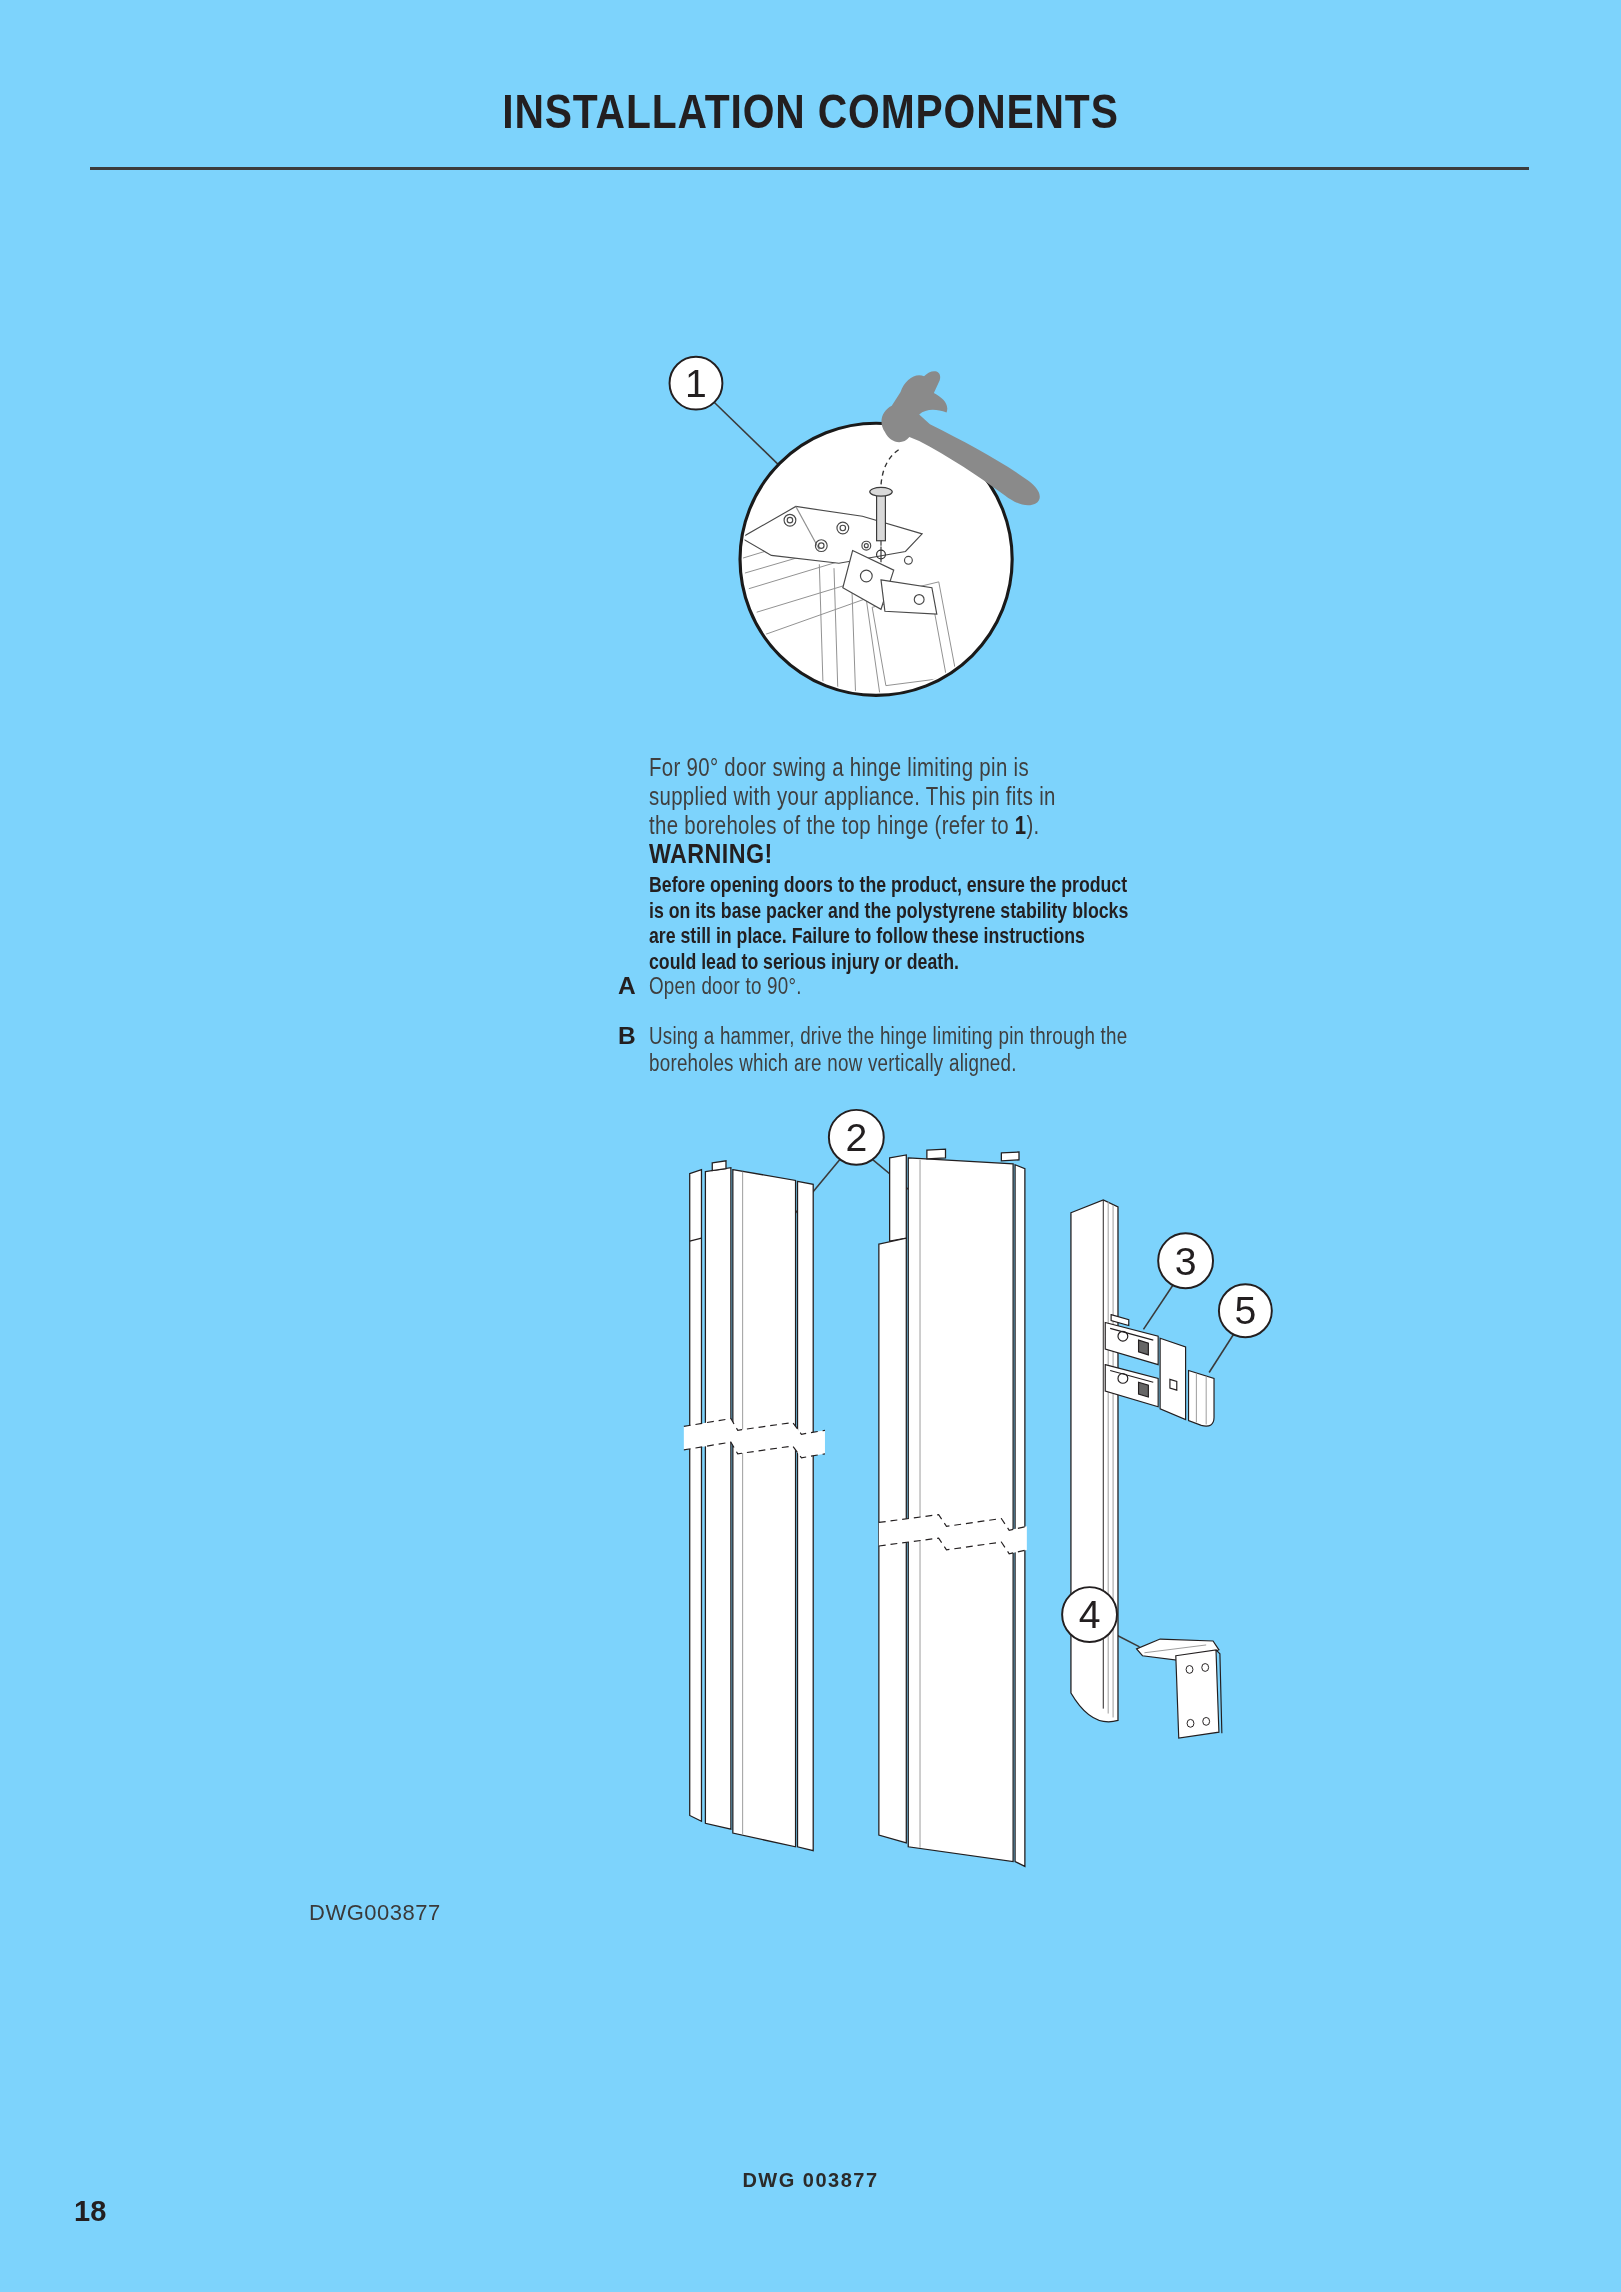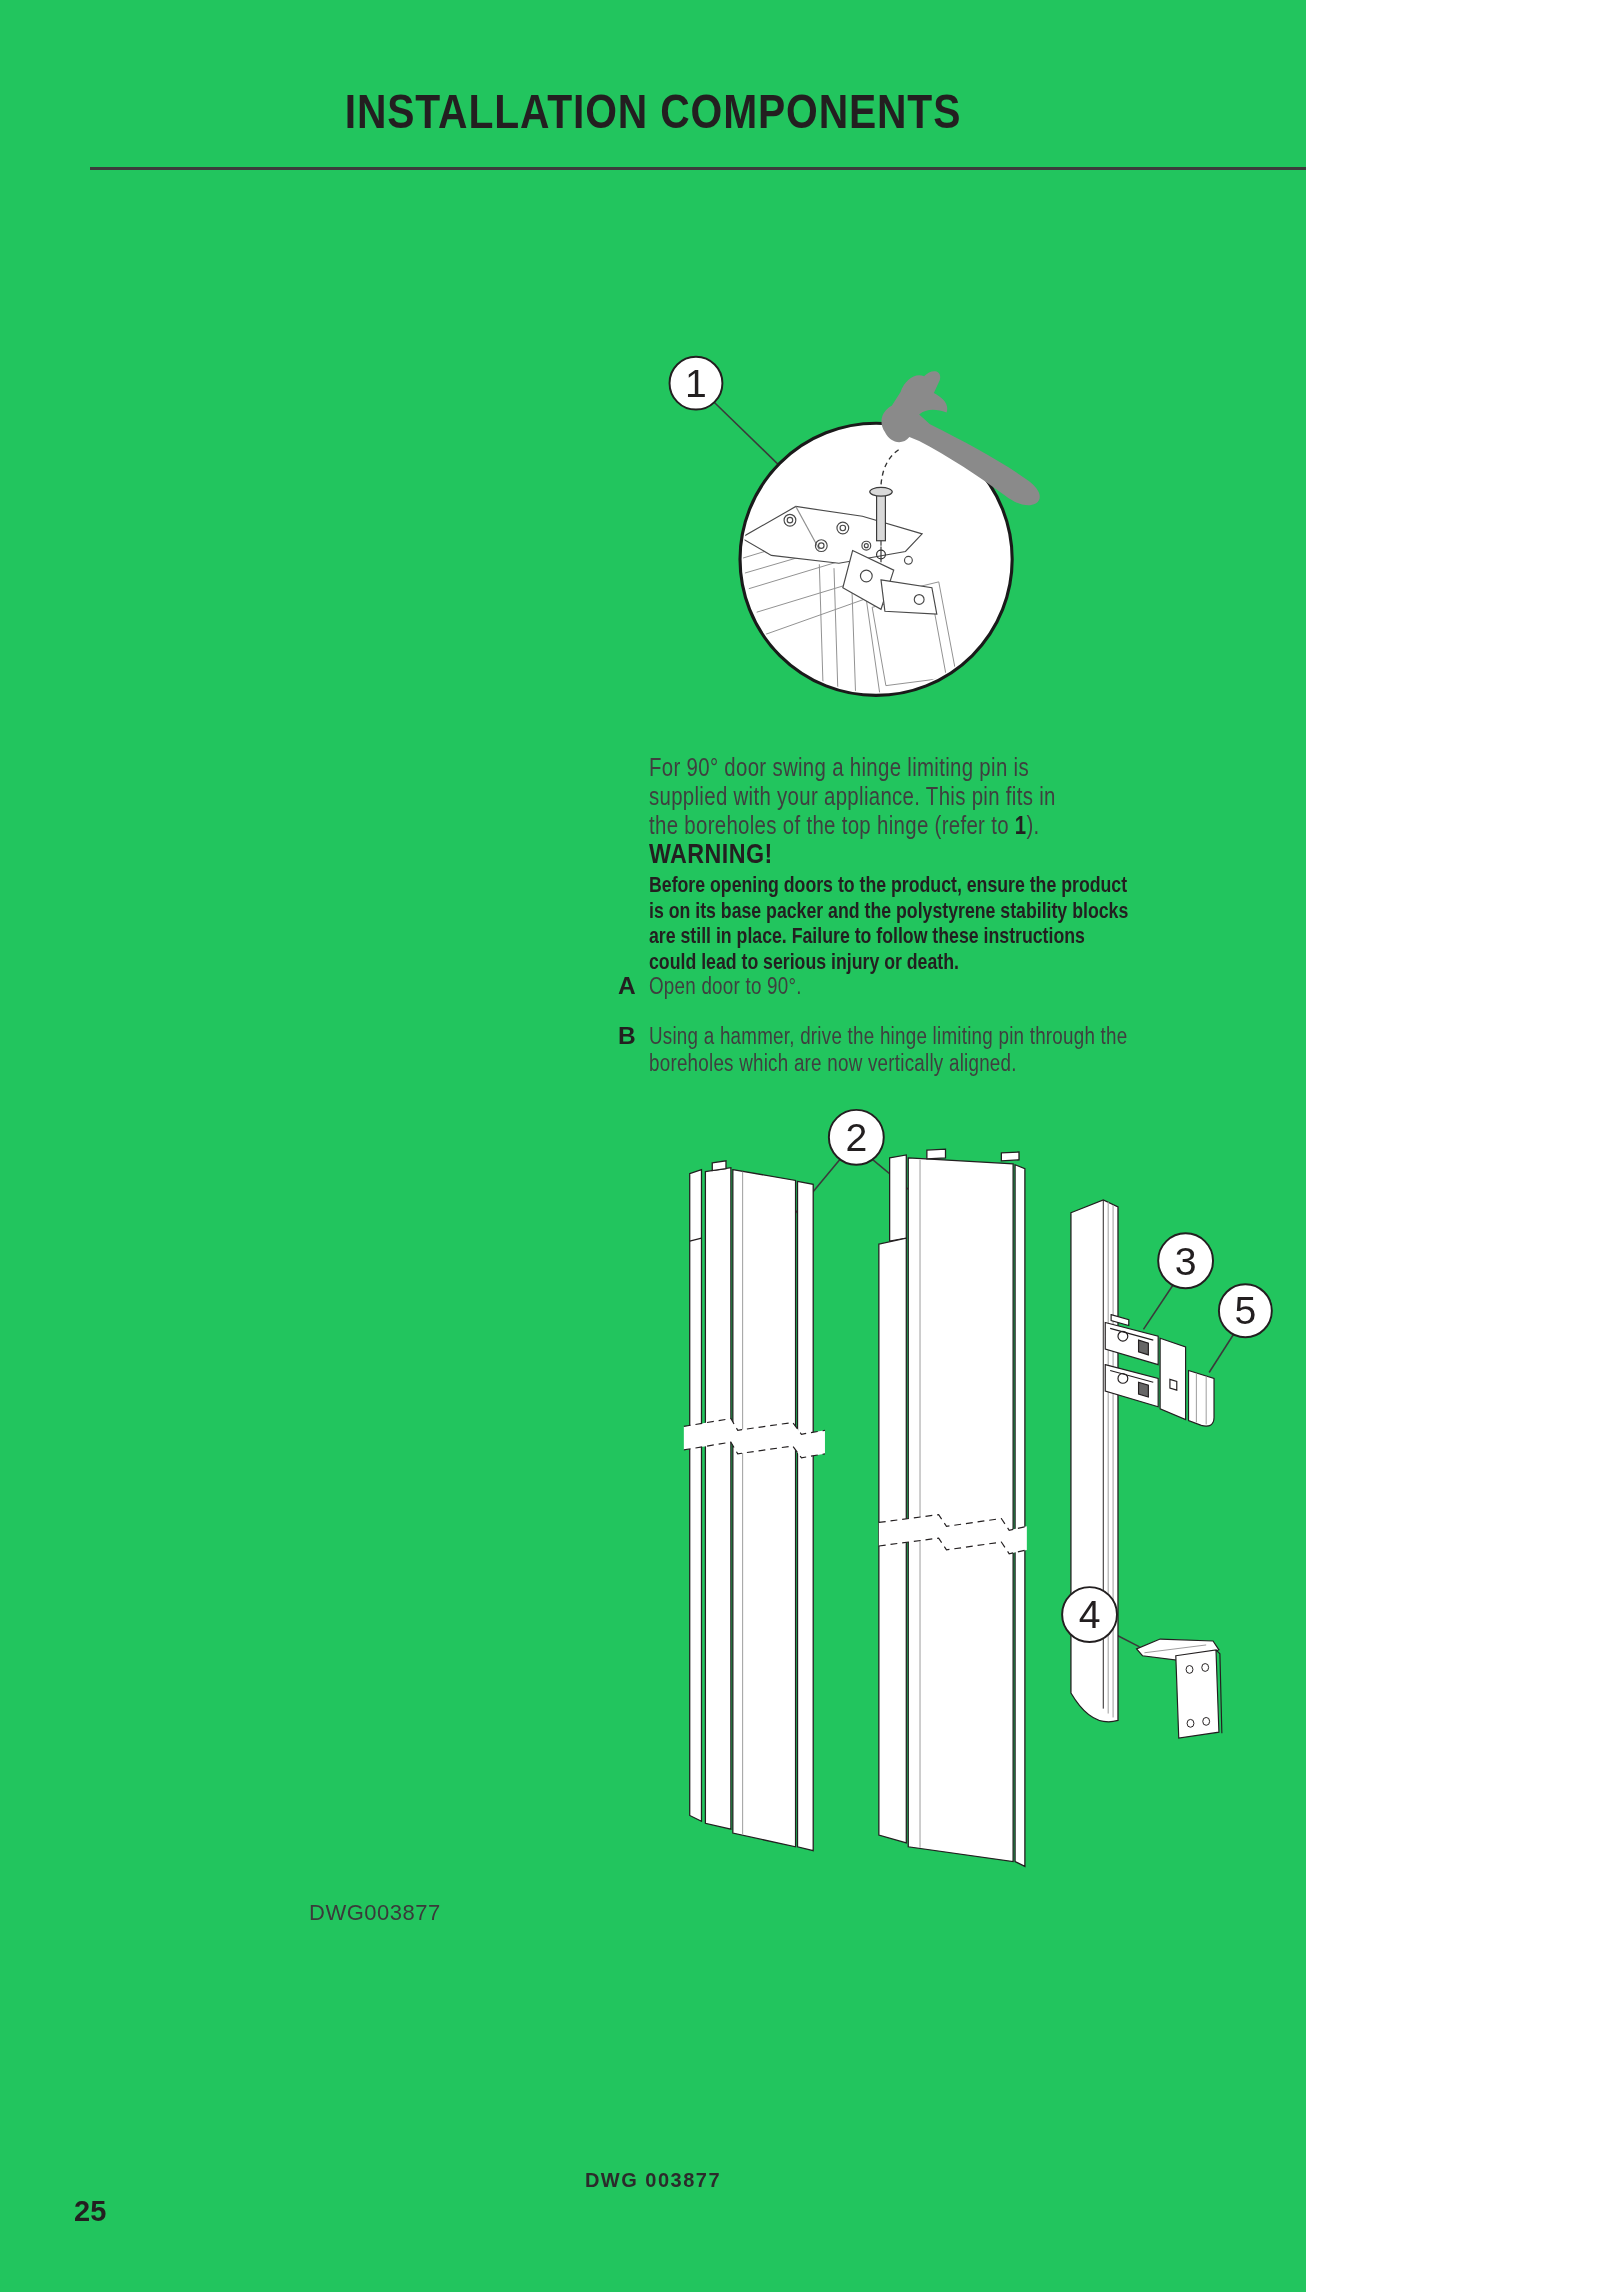--- a/index.html
+++ b/index.html
@@ -1,16 +1,16 @@
 <!DOCTYPE html>
 <html><head>
 <meta charset="utf-8">
 <style>
   html,body{margin:0;padding:0;background:#ffffff;}
-  .page{position:relative;width:1306px;height:2293px;background:#22c55e;
+  .page{position:relative;width:1621px;height:2293px;background:#7dd3fc;
         font-family:"Liberation Sans",sans-serif;color:#231f20;overflow:hidden;}
   .title{position:absolute;left:0;right:0;top:84px;text-align:center;
          font-size:48px;font-weight:700;letter-spacing:1px;transform:scaleX(.85);color:#231f20;}
   .rule{position:absolute;left:90px;top:167px;width:1439px;height:2.9px;background:#3c3c3c;}
   .intro{position:absolute;left:649px;top:753px;font-size:25.5px;line-height:29px;color:#3f3f3f;
          transform:scaleX(.8);transform-origin:0 0;white-space:nowrap;letter-spacing:0.4px;}
   .intro b{color:#231f20;font-weight:700;}
   .warn-head{position:absolute;left:649px;top:838px;font-size:27.4px;font-weight:800;
          transform:scaleX(.85);transform-origin:0 0;letter-spacing:0.5px;color:#231f20;}
   .warn-body{position:absolute;left:649px;top:872px;font-size:21.6px;font-weight:700;line-height:25.5px;
@@ -214,16 +214,16 @@
       <text x="1210" y="1300" font-size="40" text-anchor="middle">3</text>
       <circle cx="1271" cy="1337" r="27" fill="#fff" stroke="#231f20" stroke-width="2"></circle>
       <text x="1271" y="1351" font-size="40" text-anchor="middle">5</text>
       <circle cx="1112" cy="1647" r="28" fill="#fff" stroke="#231f20" stroke-width="2"></circle>
       <text x="1112" y="1661" font-size="40" text-anchor="middle">4</text>
     </g>
   </svg>
 
   <div class="dwg-note">DWG003877</div>
   <div class="footer-code">DWG 003877</div>
-  <div class="page-num">25</div>
+  <div class="page-num">18</div>
 
 </div>
 
 
 </body></html>

